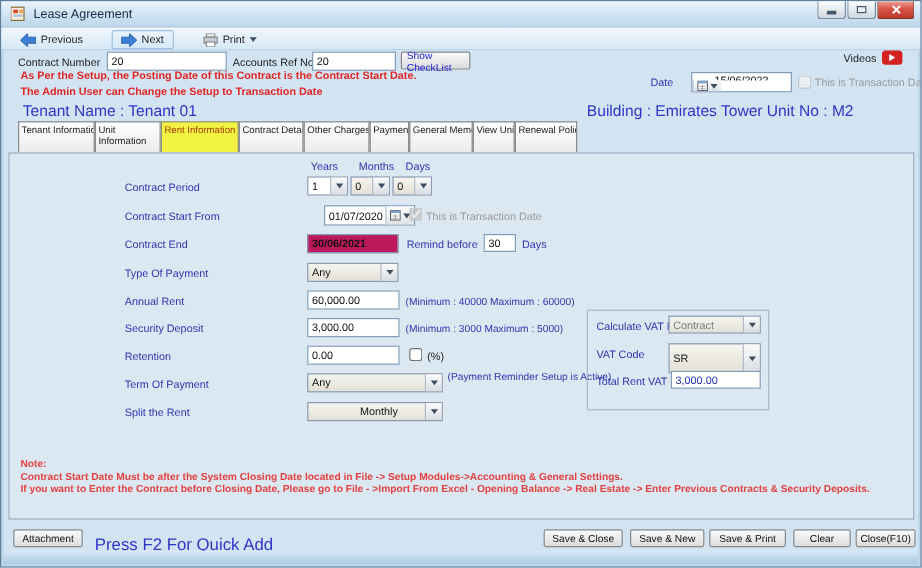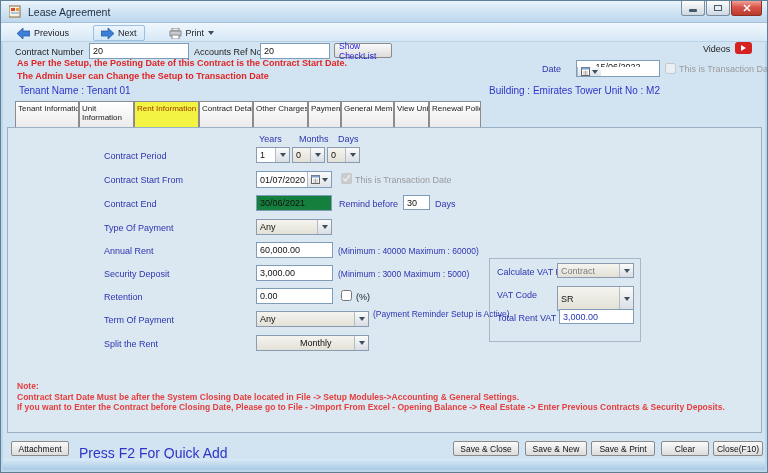--- a/index.html
+++ b/index.html
@@ -27,25 +27,25 @@
     background:linear-gradient(#f0f7fd,#d6e8f6);border-bottom:1px solid #bad2e6;
     display:flex;align-items:flex-end;padding-left:8px;}
   .tool-item{display:flex;align-items:center;gap:4px;padding:1px 7px;height:16px;color:#1d1d1d;border:1px solid transparent;}
   .tool-item.hl{border:1px solid #9cc0e2;background:linear-gradient(#ecf5fd,#d3e8f8);border-radius:2px;}
   .tb-sep{width:16px;}
   .caret{width:0;height:0;border-left:3px solid transparent;border-right:3px solid transparent;border-top:4px solid #3d4e5e;display:inline-block;}
   .lbl{position:absolute;color:#1c1c1c;white-space:nowrap;}
   .flbl{position:absolute;color:#2e35b0;white-space:nowrap;}
   .hint{position:absolute;color:#2e35b0;white-space:nowrap;font-size:8.5px;}
   .red{position:absolute;color:#e02525;font-weight:bold;white-space:nowrap;}
-  .blue-info{position:absolute;color:#2d35c8;white-space:nowrap;font-size:10px;}
+  .blue-info{position:absolute;color:#2d35c8;white-space:nowrap;font-size:13px;}
   .gray{color:#9a9a9a;}
   .txt{position:absolute;border:1px solid #7f9db9;background:#fff;font:inherit;height:16px;padding:0 3px;color:#111;}
   .txt.num{}
-  .txt.ro{background:#15803d;}
+  .txt.ro{background:#be185d;font-weight:bold;}
   input[type=checkbox]{position:absolute;width:11px;height:11px;margin:0;}
   
   .dd{position:absolute;height:16px;border:1px solid #8a9cb0;
     background:linear-gradient(#f5f4ef,#e3e1d6);display:flex;align-items:stretch;}
   .dd.white{background:#fff;}
   .dd-text{flex:1;padding:1px 3px;overflow:hidden;white-space:nowrap;align-self:center;}
   .dd-text.dis{color:#7d7d7d;}
   .dd-btn{width:14px;display:flex;align-items:center;justify-content:center;border-left:1px solid #b3bcc6;background:linear-gradient(#fbfbfb,#d9dde2);}
   
   .datebox{position:absolute;height:17px;border:1px solid #7f9db9;background:#fff;display:flex;align-items:stretch;}
@@ -189,21 +189,21 @@
       </span>
   </div>
   <div class="dd" style="left:326px;top:146px;width:33px;">
     <span class="dd-text">0</span>
     <span class="dd-btn">
         <span class="caret"></span>
       </span>
   </div>
 
   <span class="flbl" style="left:103px;top:174px;">Contract Start From</span>
-  <div class="datebox" style="left:255px;top:170px;width:76px;">
+  <div class="datebox" style="left:269px;top:170px;width:76px;">
     <span class="dd-text">01/07/2020</span>
     <span class="cal-btn">
       <svg width="9" height="9" viewBox="0 0 9 9">
           <rect x="0.5" y="0.5" width="8" height="8" fill="#fff" stroke="#666"></rect>
           <rect x="0.5" y="0.5" width="8" height="2" fill="#7ba2d0"></rect>
           <path d="M2 5 H7 M2 7 H7 M4.5 3.5 V8" stroke="#999" stroke-width="0.7"></path>
         </svg>
       <span class="caret"></span>
     </span>
   </div>

